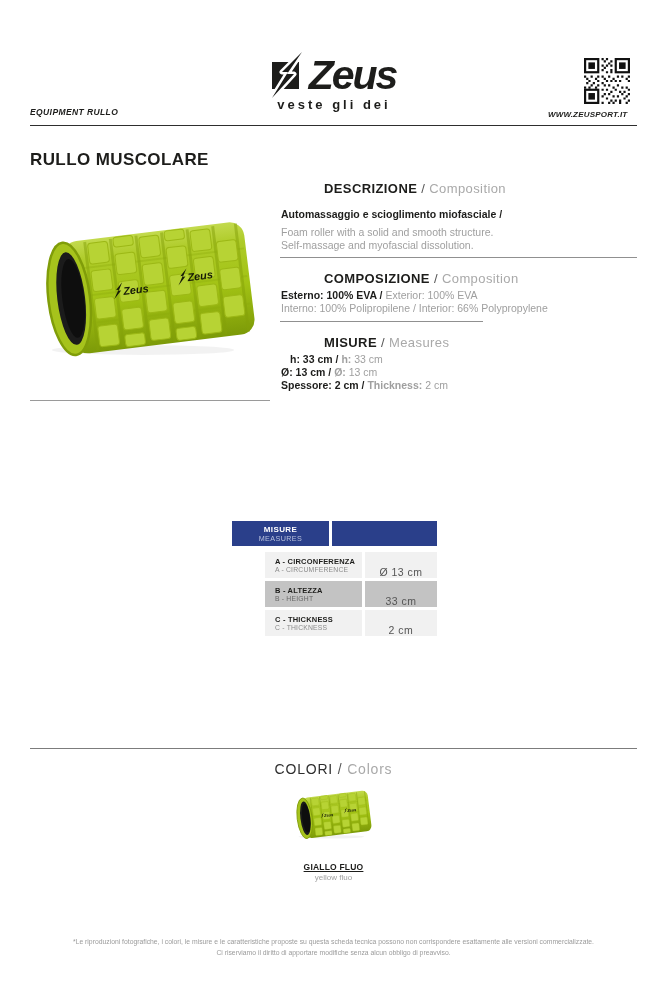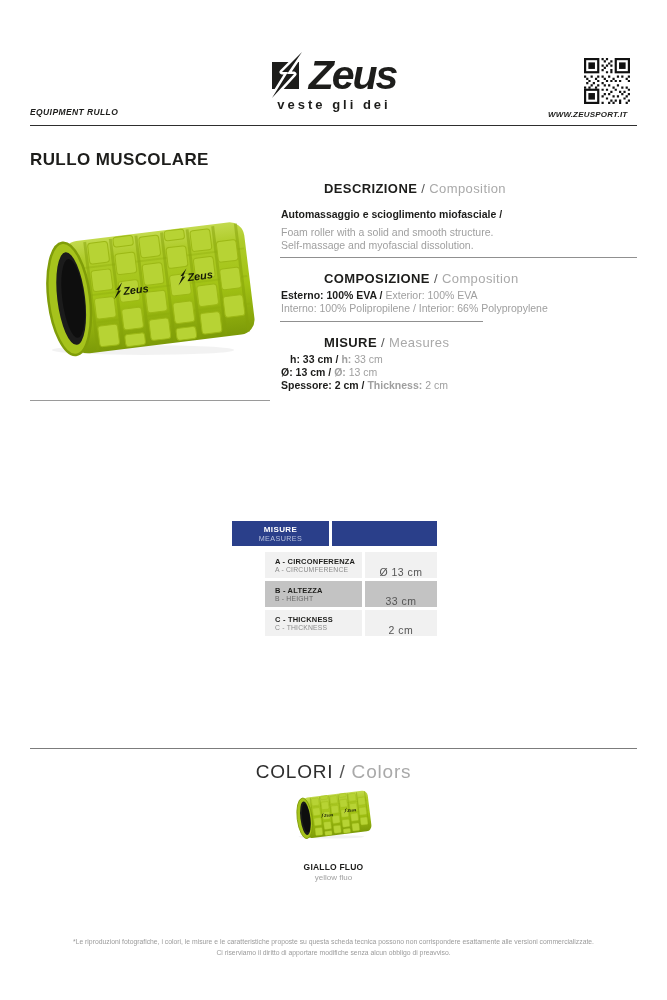--- a/index.html
+++ b/index.html
@@ -46,24 +46,24 @@
   .st-row.data .st-cell-l, .st-row.data .st-cell-r { background:#f1f1f1; height:26px; }
   .st-row.data.shaded .st-cell-l, .st-row.data.shaded .st-cell-r { background:#c3c3c3; }
   .st-row.data .st-cell-l { padding-left:10px;margin-left:33px; }
   .st-l1 { font-size:7.5px; font-weight:bold; color:#1d1d1b; letter-spacing:.2px; }
   .st-l2 { font-size:6.8px; color:#8b8b8b; letter-spacing:.2px; }
   .shaded .st-l2 { color:#666; }
   .st-val { font-size:10.5px; color:#555; letter-spacing:.5px; }
 
   
   .colors-rule { left:30px; top:748px; width:607px; height:1px; background:#7c7c7c; }
-  .colors-heading { left:0; top:761px; width:667px; text-align:center; font-size:19px; letter-spacing:.8px; }
+  .colors-heading { left:0; top:761px; width:667px; text-align:center; font-size:14px; letter-spacing:.8px; }
   .ch-it { color:#2e2e2e; font-weight:500; }
   .swatch-img { left:289px; top:790px; }
-  .swatch-name { left:0; top:862px; width:667px; text-align:center; font-size:8.5px; font-weight:bold; color:#1d1d1b; letter-spacing:.2px; }
+  .swatch-name { left:0; top:862px; width:667px; text-align:center; font-size:8.5px; font-weight:bold; color:#1d1d1b; letter-spacing:.2px;text-decoration:underline; }
   .swatch-name-en { left:0; top:873px; width:667px; text-align:center; font-size:8px; color:#9f9f9f; }
 
   
   .footer { left:33px; top:936px; width:601px; text-align:center; font-size:6.8px; line-height:11px; color:#9b9b9b; }
 
   .product-image { left:26px; top:220px; }
   .image-rule { left:30px; top:400px; width:240px; height:1px; background:#9a9a9a; }
 </style>
 </head>
 <body>

